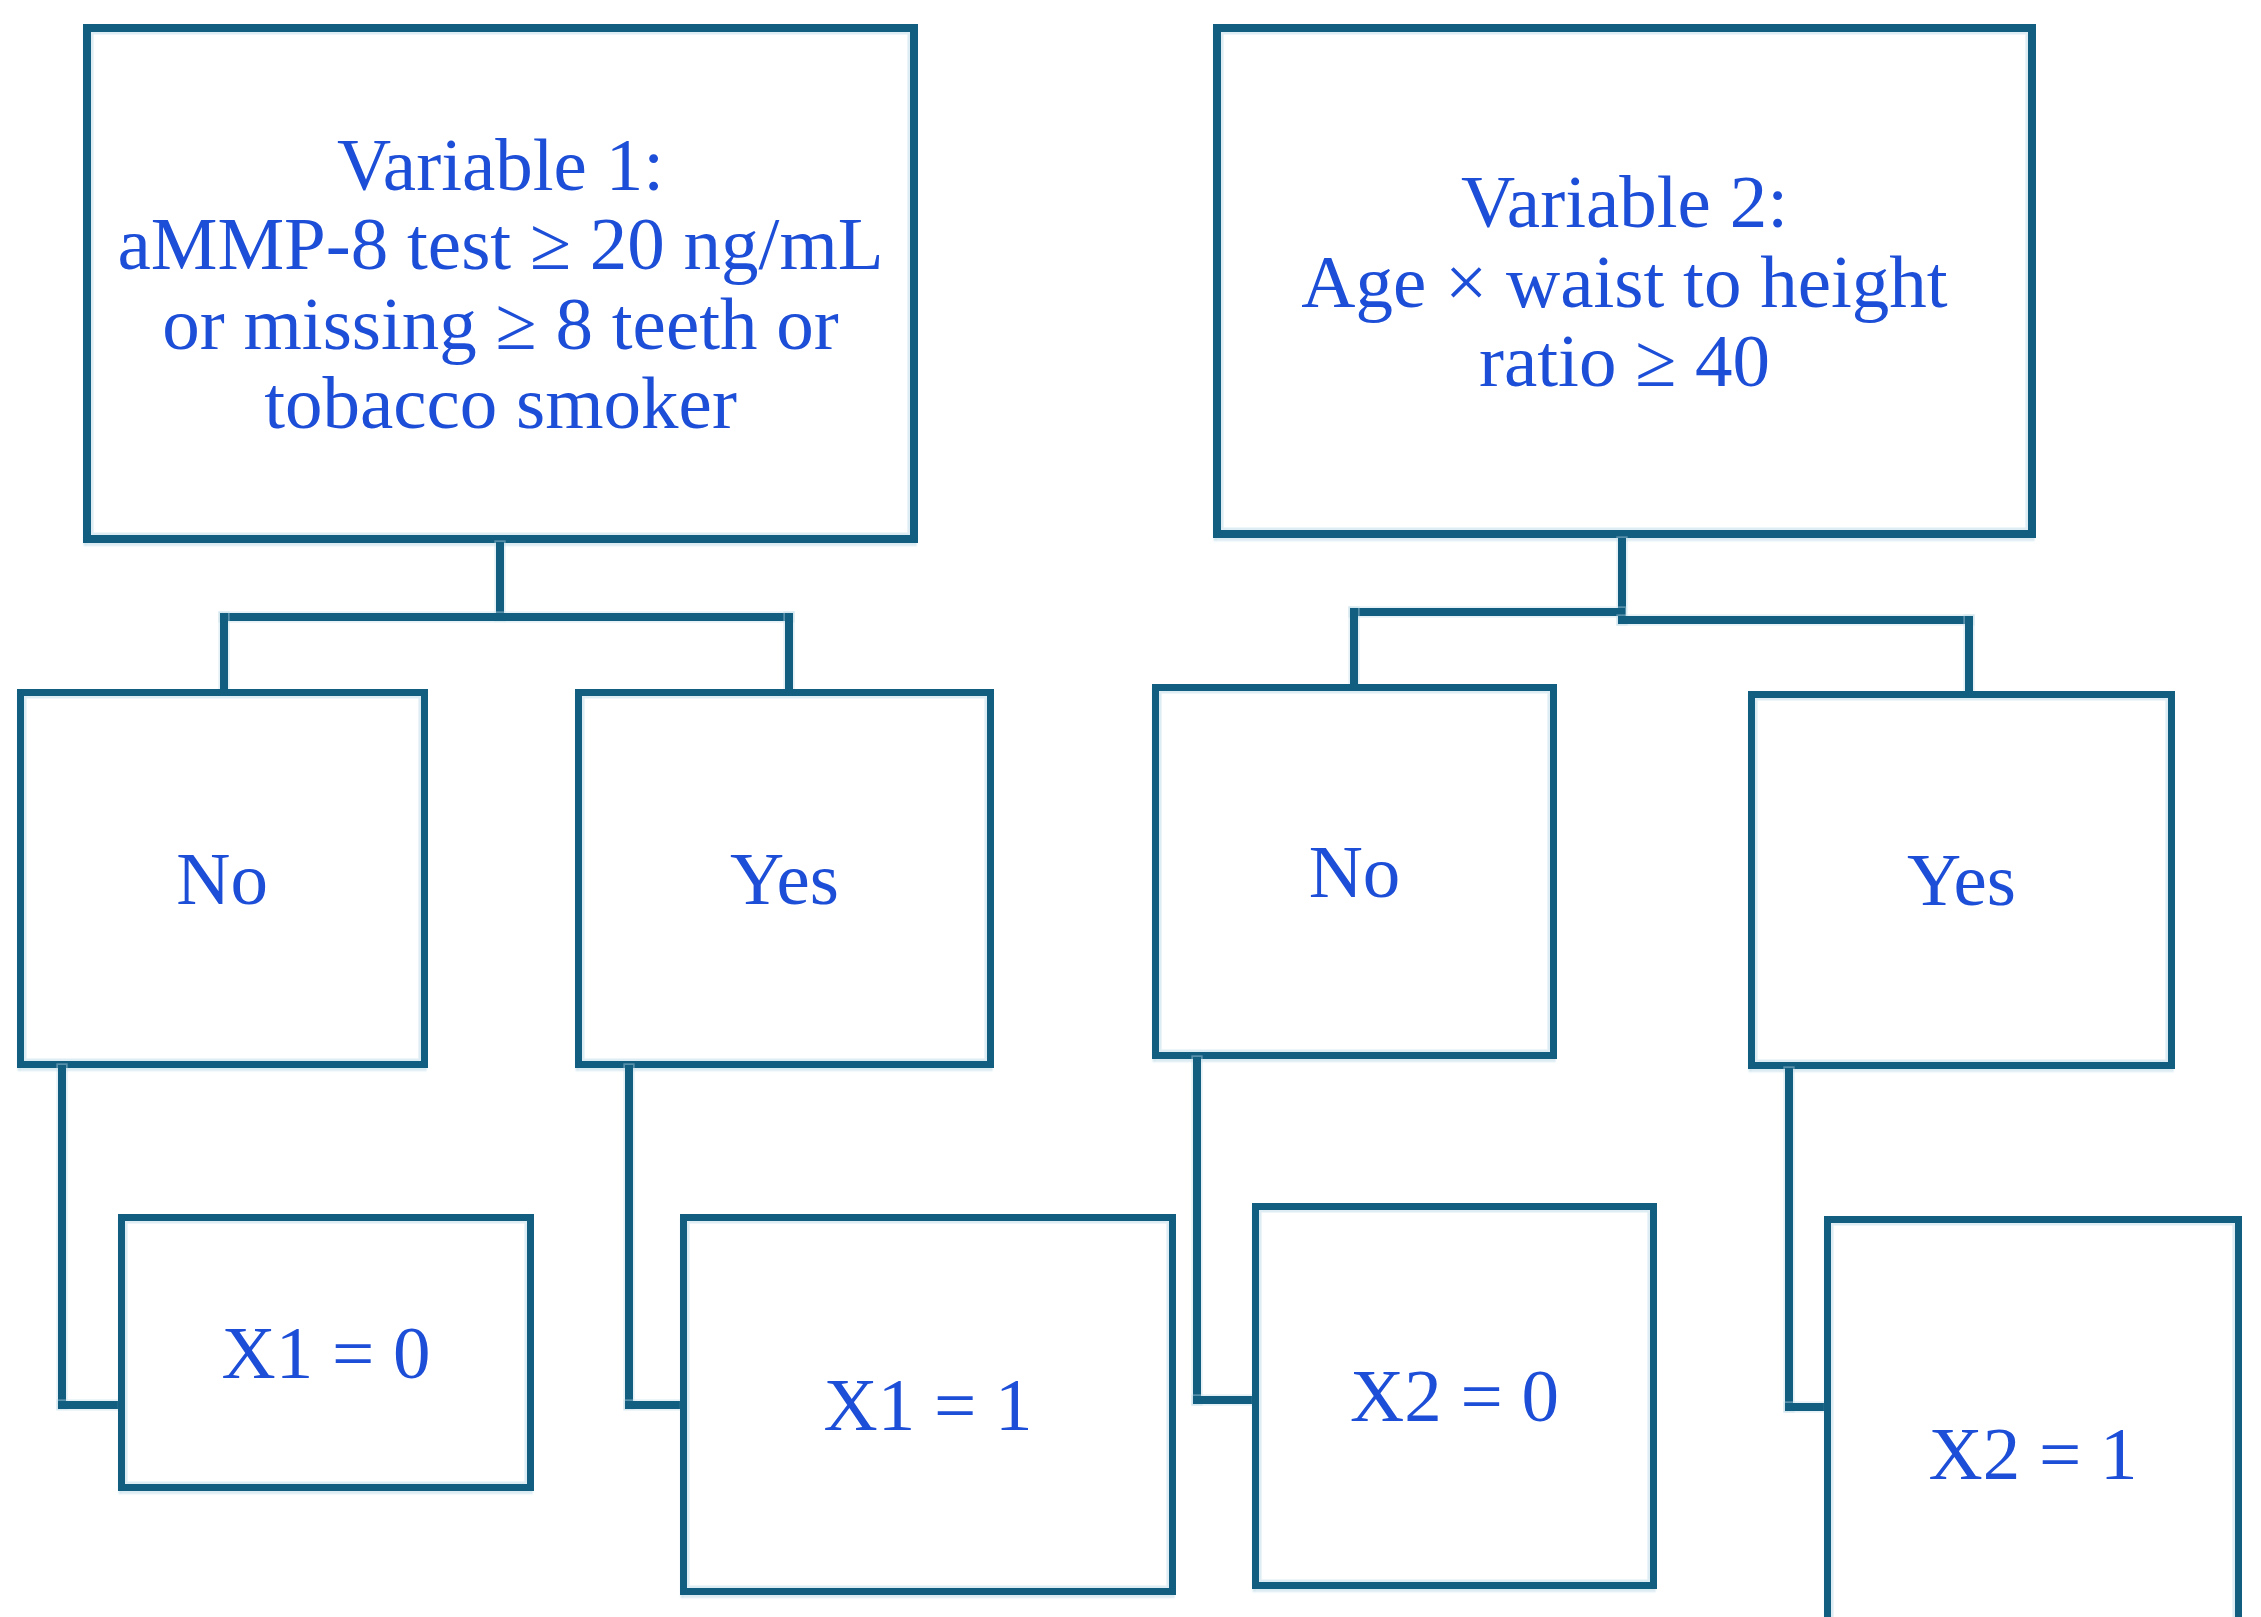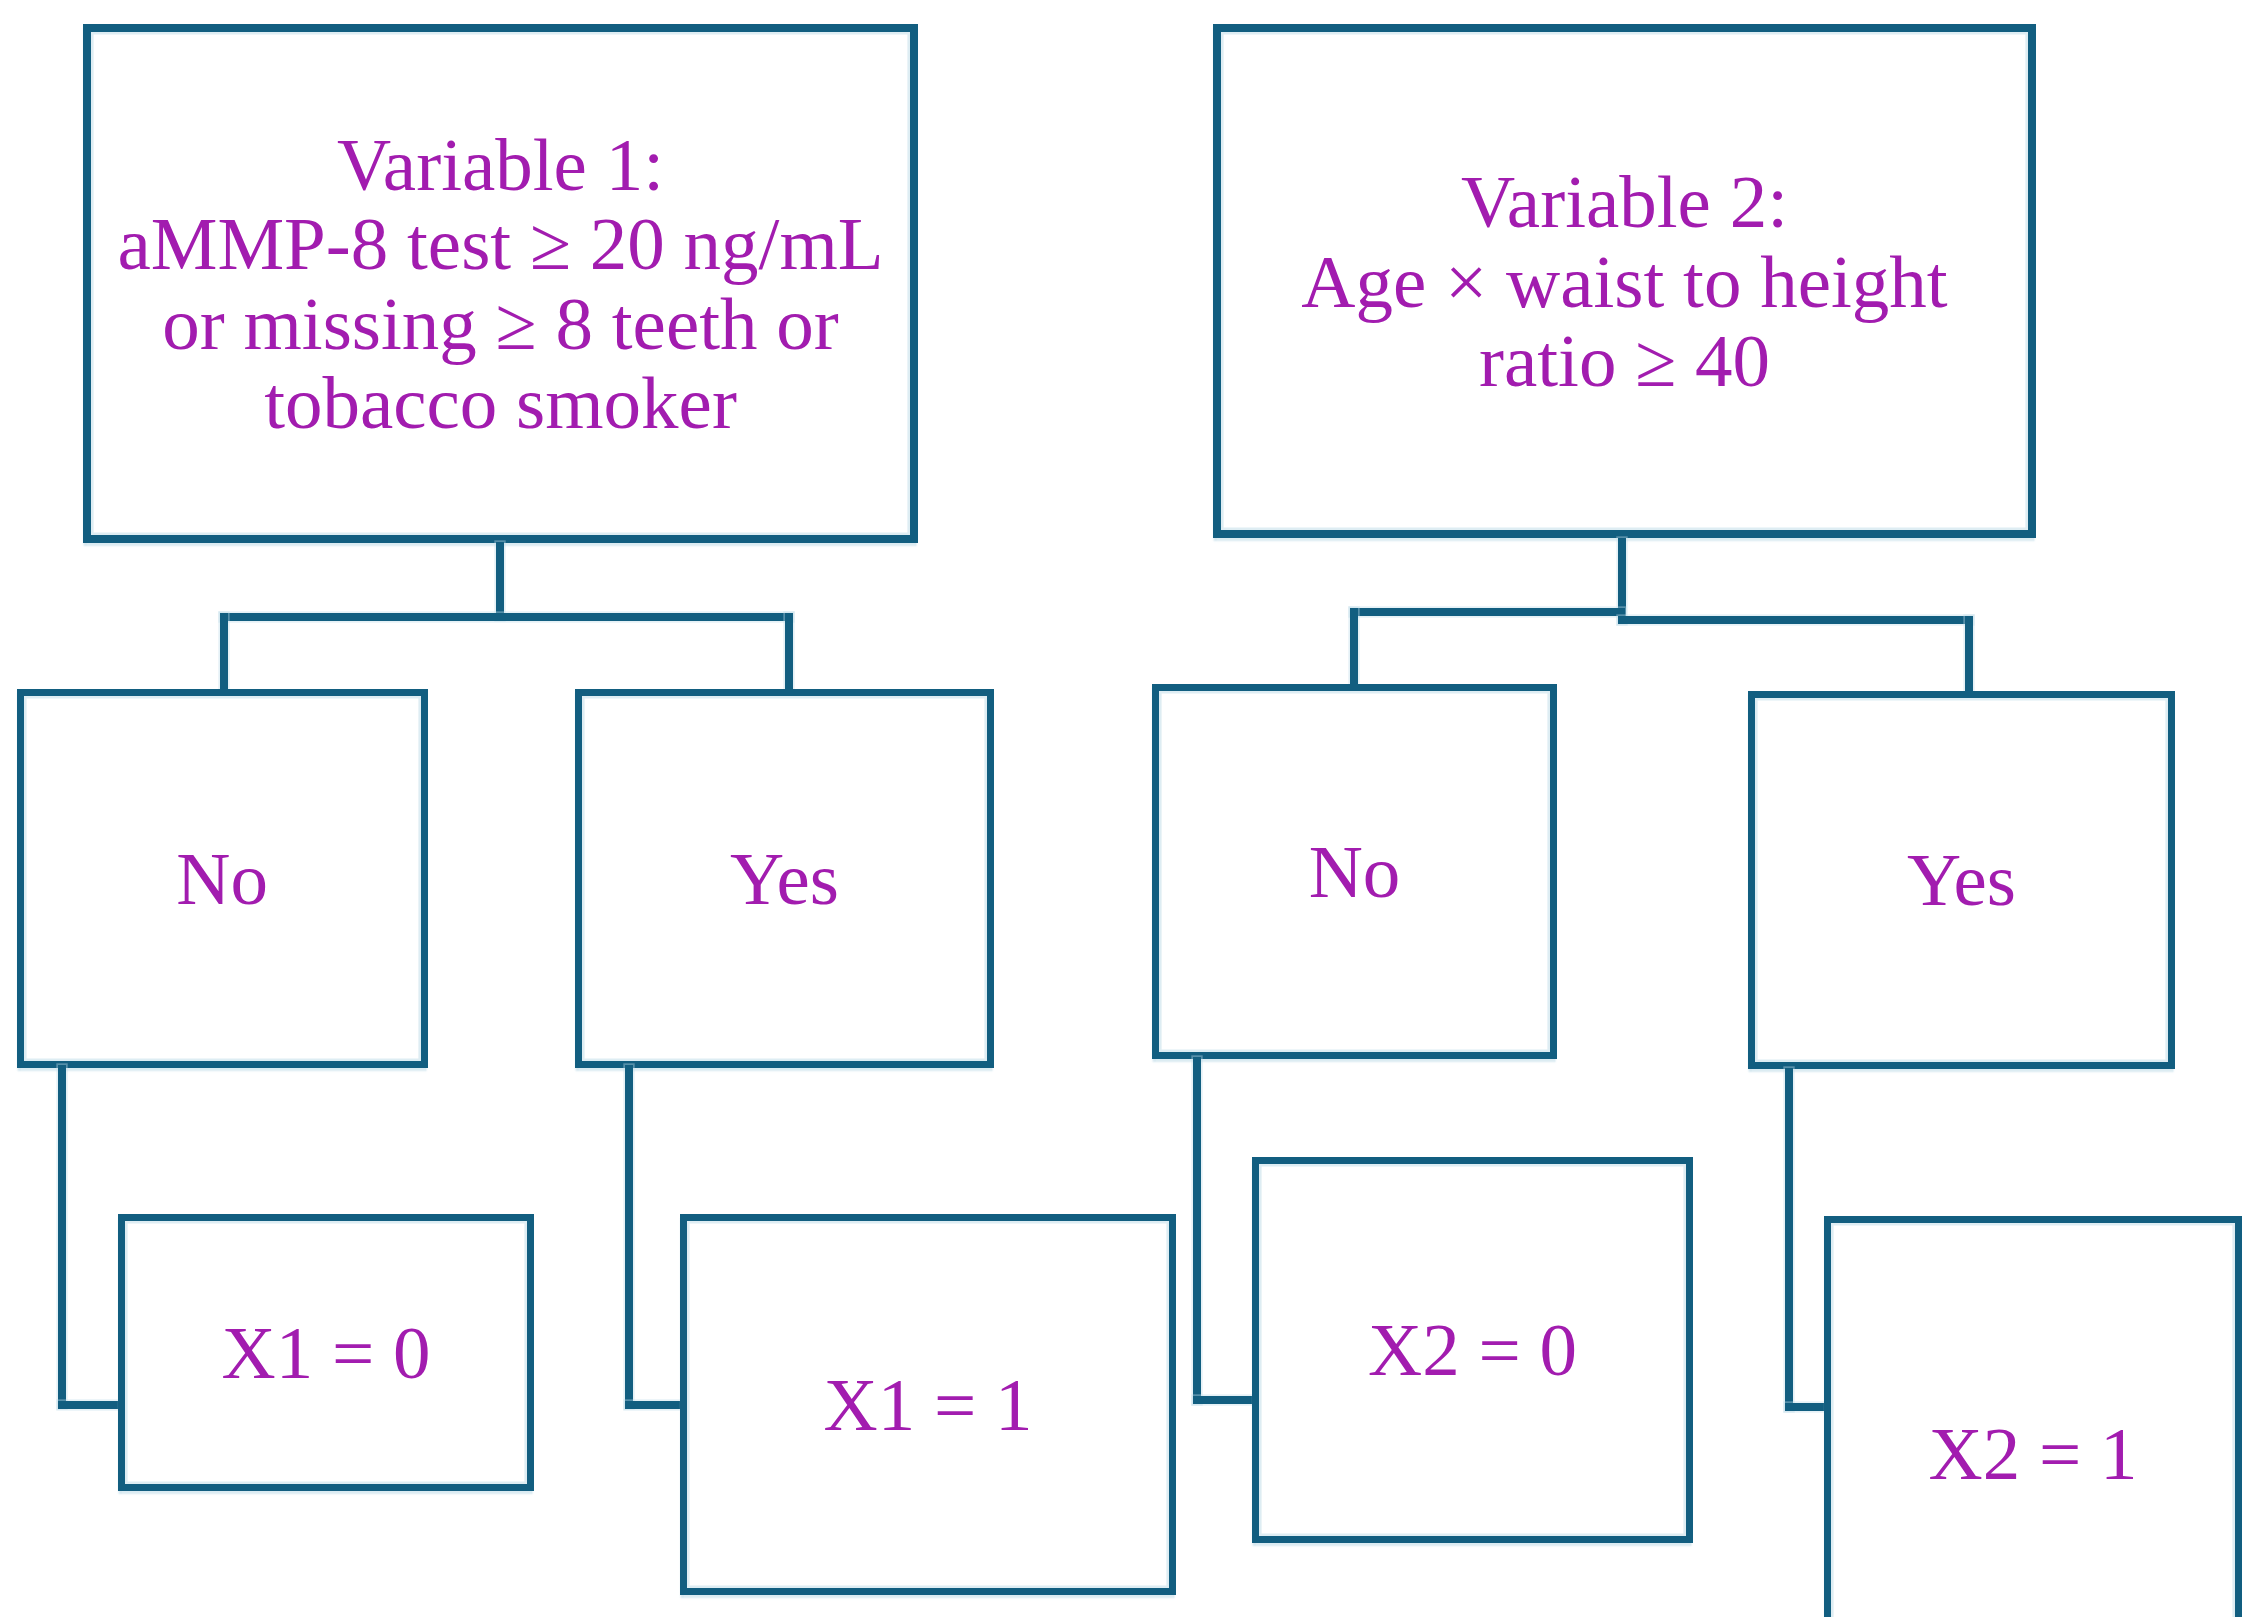--- a/index.html
+++ b/index.html
@@ -2,21 +2,21 @@
 <html style="font-size:14px"><head>
 <meta charset="utf-8">
 <style>
   html, body { margin: 0; padding: 0; background: #ffffff; }
   .canvas {
     position: relative;
     width: 2261px;
     height: 1617px;
     background: #ffffff;
     font-family: "Liberation Serif", "DejaVu Serif", serif;
-    color: #a21caf;
+    color: #1d4ed8;
     overflow: hidden;
   }
   
   .box {
     position: absolute;
     box-sizing: border-box;
     background: #ffffff;
     border: 7.8px solid #125e80;
     display: flex;
     align-items: center;
@@ -30,21 +30,21 @@
     white-space: pre-line;
   }
   .b-root1 { left: 83px;   top: 24.4px;   width: 835px; height: 519px; border-width: 8.7px; }
   .b-root2 { left: 1213px; top: 24.4px;   width: 823px; height: 514px; border-width: 8.7px; }
   .b-noA   { left: 16.6px;   top: 689px;  width: 411px; height: 379px; }
   .b-yesB  { left: 575px;  top: 689px;  width: 419px; height: 379px; }
   .b-noC   { left: 1152px; top: 684px;  width: 405px; height: 375px; }
   .b-yesD  { left: 1748px; top: 691px;  width: 427px; height: 378px; }
   .b-x10   { left: 118px;  top: 1214px; width: 416px; height: 277px; }
   .b-x11   { left: 680px;  top: 1214px; width: 496px; height: 381px; }
-  .b-x20   { left: 1252px; top: 1157px; width: 441px; height: 386px; }
+  .b-x20   { left: 1252px; top: 1203px; width: 405px; height: 386px; }
   .b-x21   { left: 1824px; top: 1216px; width: 418px; height: 476px; }
   
   .line {
     position: absolute;
     background: #125e80;
     box-shadow: 0 0 0 1.7px rgba(190,219,232,0.40);
   }
   .l-stem1  { left: 496px;  top: 542px;  width: 7.8px;   height: 78px; }
   .l-bar1   { left: 220px;  top: 613px;  width: 573px; height: 7.8px;  }
   .l-drop1a { left: 220px;  top: 613px;  width: 7.8px;   height: 78px; }

